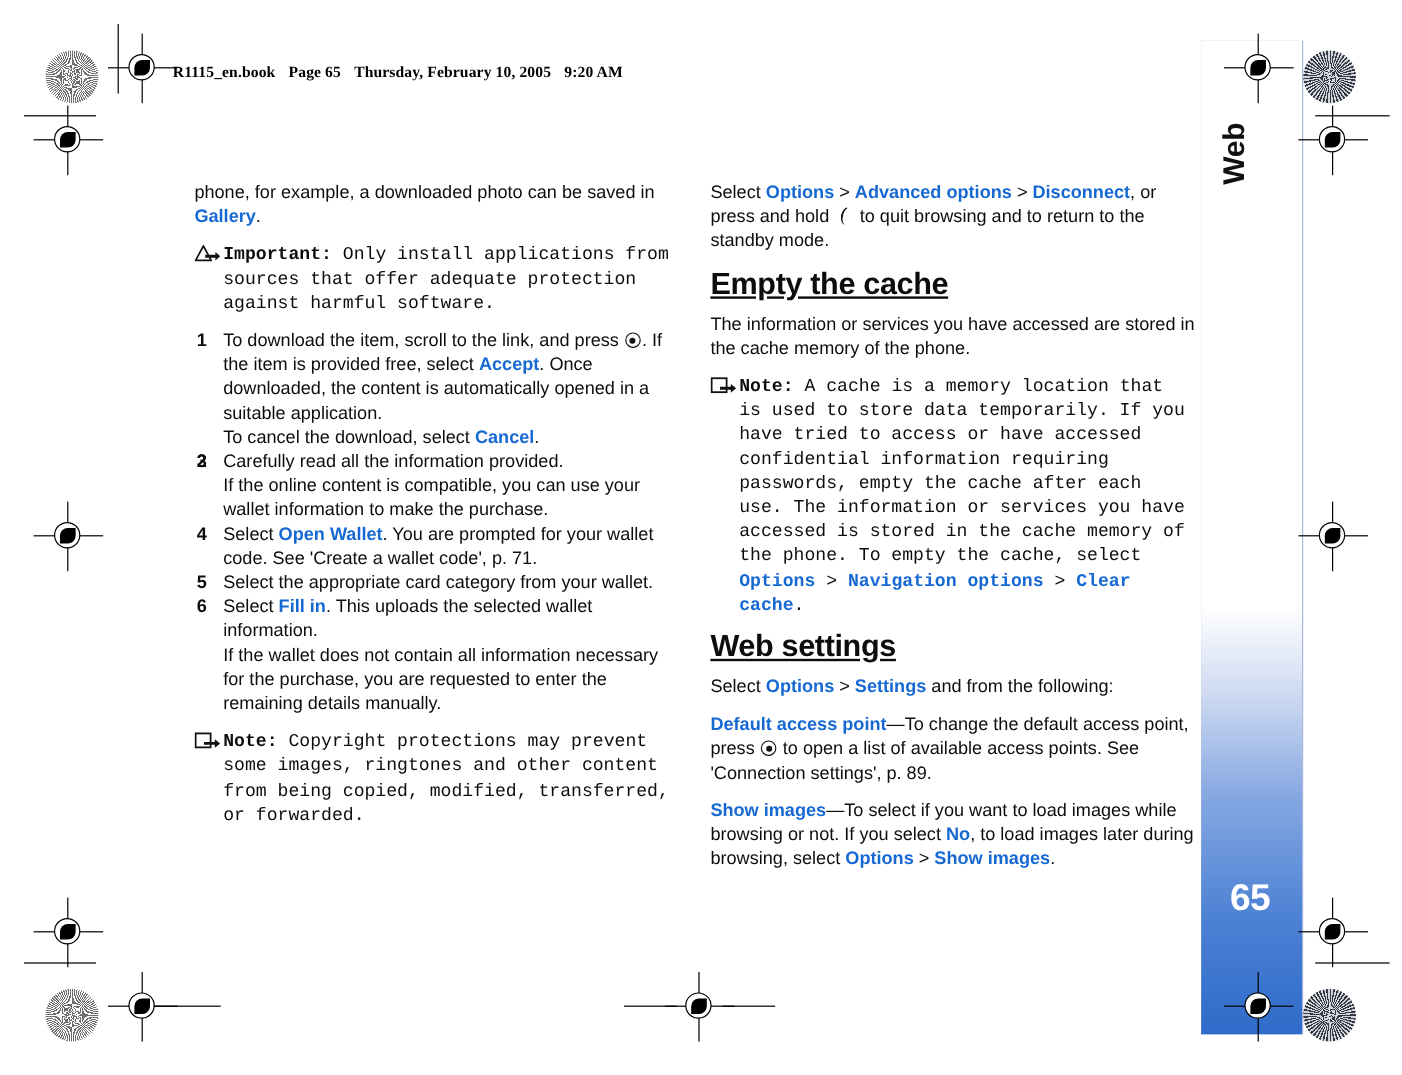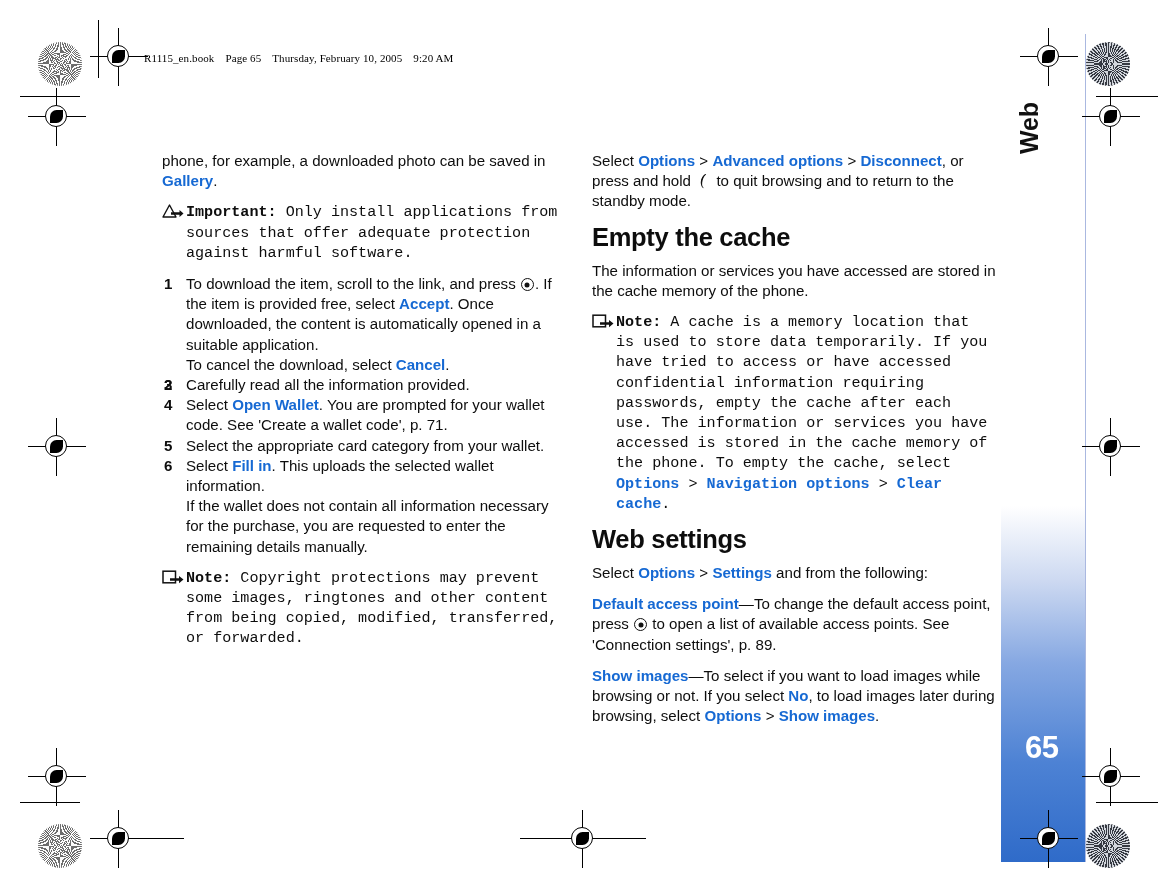--- a/index.html
+++ b/index.html
@@ -76,23 +76,24 @@
   .pageborder { position: absolute; background: #aab8e0; }
   .pageborder.h { height: 1.2px; }
   .pageborder.v { width: 1.2px; }
 
   
   .run-head {
     position: absolute;
     left: 144px;
     top: 52px;
     font-family: "Liberation Serif", serif;
-    font-size: 11px;
+    font-size: 13px;
     letter-spacing: 0.1px;
     white-space: nowrap;
+    font-weight: bold;
   }
   .run-head .seg { margin-right: 11px; }
 
   
   .page {
     position: absolute;
     left: 0; top: 0;
     width: 1168px; height: 896px;
   }
   .col {
@@ -107,21 +108,21 @@
   .col-right { left: 592px; }
 
   h2.sec {
     font-size: 25.5px;
     line-height: 29px;
     font-weight: bold;
     margin: 0 0 9px 0;
     letter-spacing: -0.3px;
   }
   .col-right h2.sec { margin-top: 0; }
-  .gap-top { margin-top: 22px; }
+  .gap-top { margin-top: 22px; text-decoration: underline; }
 
   p.para { margin: 5px 0 11px 0; }
 
   .lnk { color: #1669d3; font-weight: bold; }
   .bold { font-weight: bold; }
 
   
   ol.steps {
     margin: 0;
     padding: 0;
@@ -339,20 +340,21 @@
     <ol class="steps">
       <li>
         <span class="num">1</span><span>To download the item, scroll to the link, and press </span><span class="key-scroll"></span><span>. If the item is provided free, select </span><span class="lnk">Accept</span><span>. Once downloaded, the content is automatically opened in a suitable application.</span>
         <span class="sub"><span>To cancel the download, select </span><span class="lnk">Cancel</span><span>.</span></span>
       </li>
       <li>
         <span class="num">2</span>
       </li>
       <li>
         <span class="num">3</span><span>Carefully read all the information provided.</span>
+        <span class="sub">If the online content is compatible, you can use your wallet information to make the purchase.</span>
       </li>
       <li>
         <span class="num">4</span><span>Select </span><span class="lnk">Open Wallet</span><span>. You are prompted for your wallet code. See 'Create a wallet code', p. 71.</span>
       </li>
       <li>
         <span class="num">5</span><span>Select the appropriate card category from your wallet.</span>
       </li>
       <li>
         <span class="num">6</span><span>Select </span><span class="lnk">Fill in</span><span>. This uploads the selected wallet information.</span>
         <span class="sub">If the wallet does not contain all information necessary for the purchase, you are requested to enter the remaining details manually.</span>

